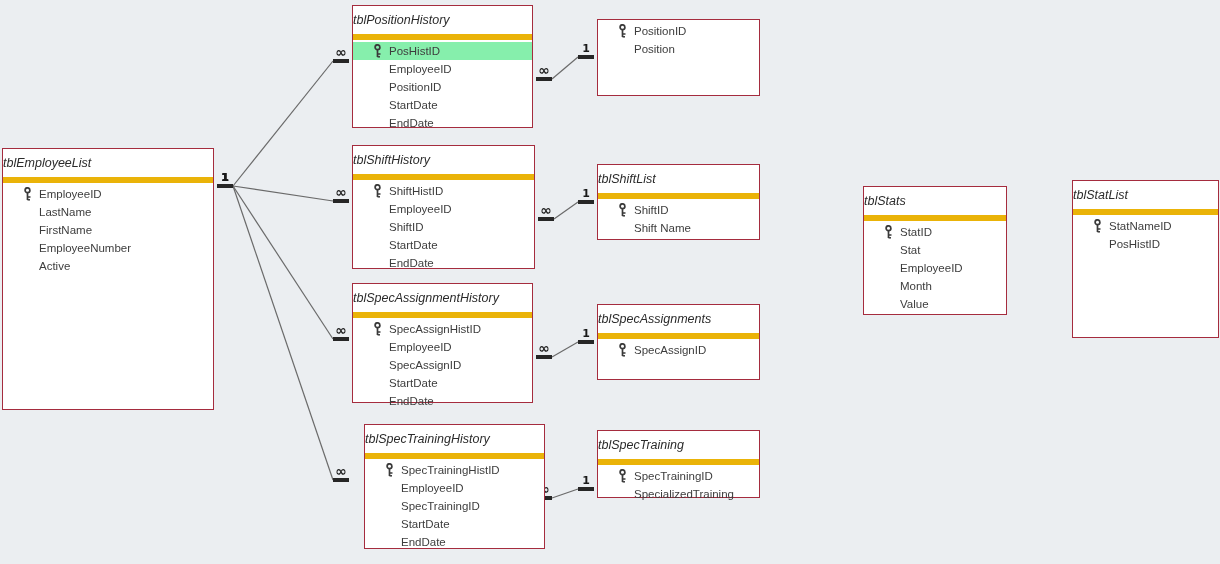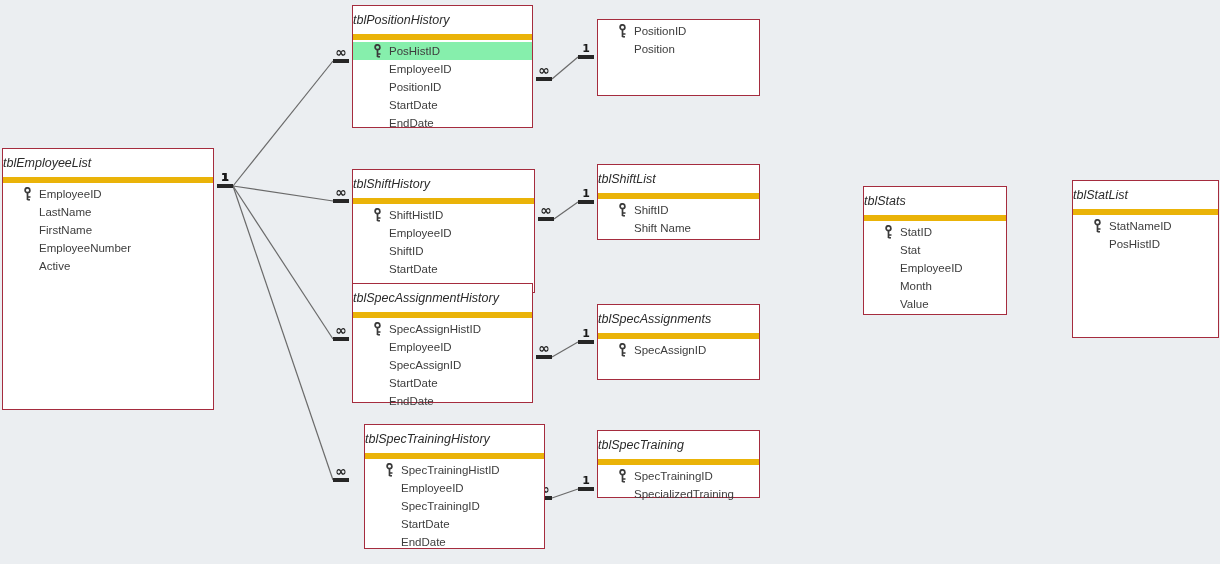--- a/index.html
+++ b/index.html
@@ -182,21 +182,21 @@
               </svg>
             </span>
             <span class="field-label">PositionID</span>
           </div>
           <div class="field-row">
             <span class="key-cell"></span>
             <span class="field-label">Position</span>
           </div>
         </div>
       </div>
-      <div class="table-box" style="left: 352px; top: 145px; width: 183px; height: 124px; margin-top: 24px;">
+      <div class="table-box" style="left: 352px; top: 145px; width: 183px; height: 124px;">
         <div class="table-title">tblShiftHistory</div>
         <div class="fields">
           <div class="field-row">
             <span class="key-cell">
               <svg width="9" height="14" viewBox="0 0 9 14">
                 <circle cx="4.5" cy="3.2" r="2.4" fill="none" stroke="#3a3a3a" stroke-width="1.7"></circle>
                 <line x1="4.5" y1="5.6" x2="4.5" y2="13" stroke="#3a3a3a" stroke-width="1.7"></line>
                 <line x1="4.5" y1="10" x2="7.5" y2="10" stroke="#3a3a3a" stroke-width="1.5"></line>
                 <line x1="4.5" y1="12.8" x2="7" y2="12.8" stroke="#3a3a3a" stroke-width="1.5"></line>
               </svg>

